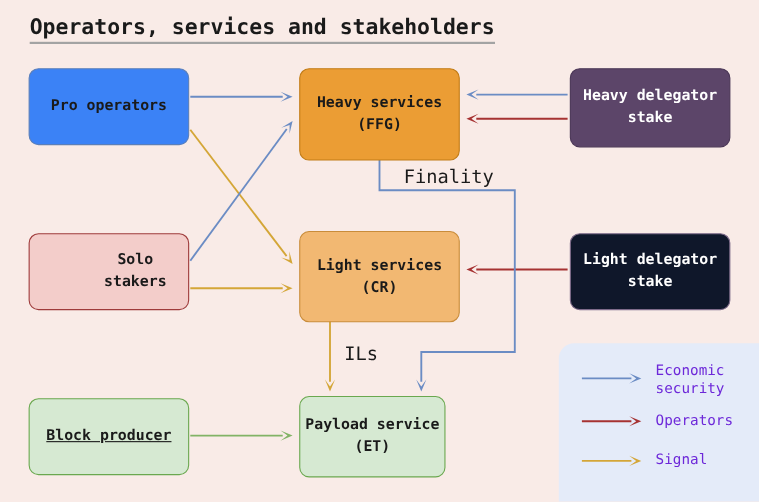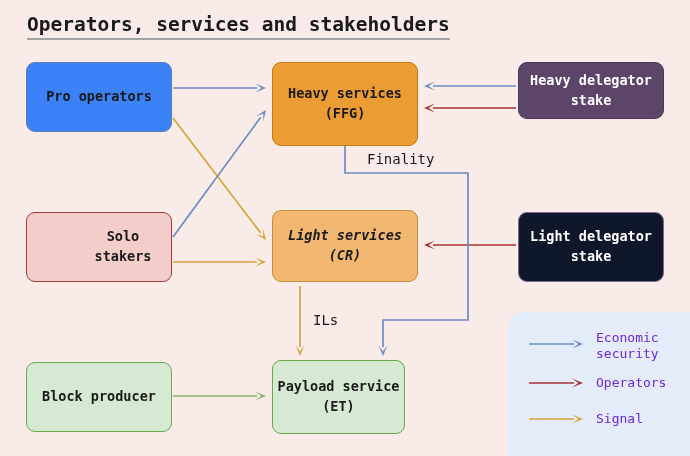--- a/index.html
+++ b/index.html
@@ -42,21 +42,21 @@
     align-items: center;
     justify-content: center;
     text-align: center;
     font-size: 13.5px;
     font-weight: bold;
     line-height: 1.45;
     z-index: 3;
   }
   .edge-label {
     position: absolute;
-    font-size: 14px;
+    font-size: 17px;
     color: #1a1a1a;
     background: transparent;
     z-index: 4;
     white-space: nowrap;
   }
   #legend-box {
     position: absolute;
     left: 508px;
     top: 312px;
     width: 182px;
@@ -134,37 +134,37 @@
     </svg>
 
   <div id="nodes-layer">
       <div class="node" style="left: 26px; top: 62px; width: 146px; height: 70px; background: #3b82f6; border-color: rgb(91, 127, 185); color: rgb(26, 26, 26);">
         <span style="white-space: pre-line;">Pro operators</span>
       </div>
       <div class="node" style="left: 272px; top: 62px; width: 146px; height: 84px; background: rgb(235, 157, 52); border-color: rgb(194, 124, 22); color: rgb(26, 26, 26);">
         <span style="white-space: pre-line;">Heavy services
 (FFG)</span>
       </div>
-      <div class="node" style="left: 518px; top: 62px; width: 146px; height: 57px; background: rgb(92, 69, 105); border-color: rgb(74, 54, 86); color: rgb(255, 255, 255);">
+      <div class="node" style="left: 518px; top: 62px; width: 146px; height: 72px; background: rgb(92, 69, 105); border-color: rgb(74, 54, 86); color: rgb(255, 255, 255);">
         <span style="white-space: pre-line;">Heavy delegator
 stake</span>
       </div>
       <div class="node" style="left: 26px; top: 212px; width: 146px; height: 70px; background: rgb(243, 205, 202); border-color: rgb(158, 59, 59); color: rgb(26, 26, 26); padding-left: 48px;">
         <span style="white-space: pre-line;">Solo stakers</span>
       </div>
-      <div class="node" style="left: 272px; top: 210px; width: 146px; height: 72px; background: rgb(242, 184, 114); border-color: rgb(201, 140, 58); color: rgb(26, 26, 26); font-style: italic;">
+      <div class="node" style="left: 272px; top: 210px; width: 146px; height: 83px; background: rgb(242, 184, 114); border-color: rgb(201, 140, 58); color: rgb(26, 26, 26);">
         <span style="white-space: pre-line;">Light services
 (CR)</span>
       </div>
       <div class="node" style="left: 518px; top: 212px; width: 146px; height: 70px; background: #0f172a; border-color: rgb(126, 107, 138); color: rgb(255, 255, 255);">
         <span style="white-space: pre-line;">Light delegator
 stake</span>
       </div>
       <div class="node" style="left: 26px; top: 362px; width: 146px; height: 70px; background: rgb(214, 233, 210); border-color: rgb(106, 168, 79); color: rgb(26, 26, 26);">
-        <span style="white-space: pre-line;">Block producer</span>
+        <span style="white-space: pre-line; text-decoration: underline;">Block producer</span>
       </div>
       <div class="node" style="left: 272px; top: 360px; width: 133px; height: 74px; background: rgb(214, 233, 210); border-color: rgb(106, 168, 79); color: rgb(26, 26, 26);">
         <span style="white-space: pre-line;">Payload service
 (ET)</span>
       </div>
     </div>
   <div id="edge-labels-layer">
       <div class="edge-label" style="left: 367px; top: 151px;">Finality</div>
       <div class="edge-label" style="left: 313px; top: 312px;">ILs</div>
     </div>

